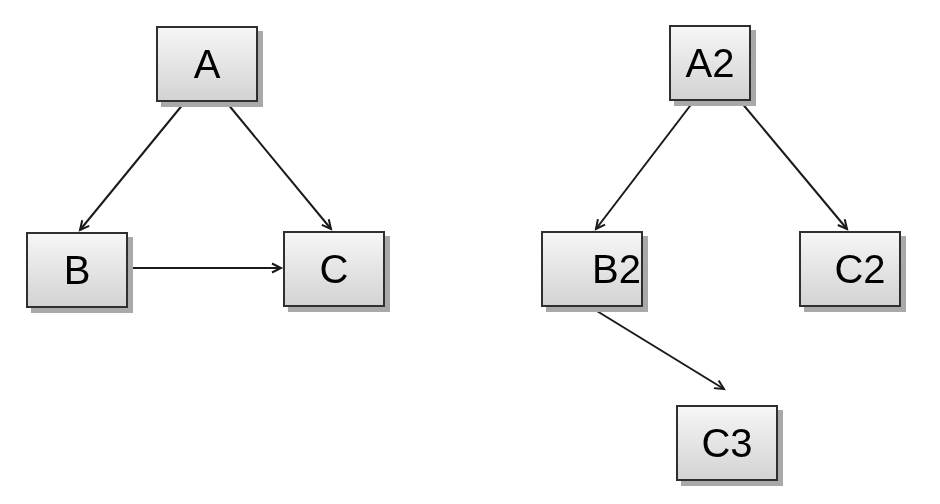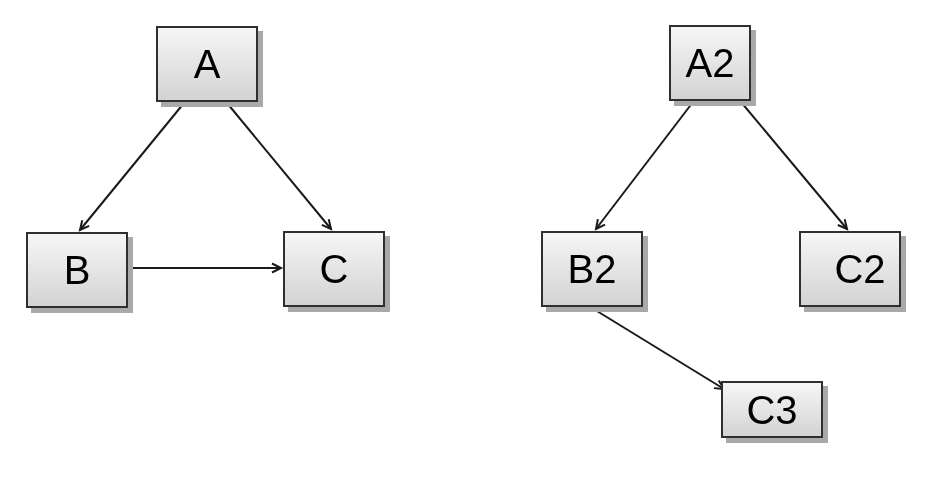--- a/index.html
+++ b/index.html
@@ -75,22 +75,22 @@
     </div>
     <div class="node" style="left: 26px; top: 232px; width: 102px; height: 76px;">
       <span class="node-label">B</span>
     </div>
     <div class="node" style="left: 283px; top: 231px; width: 102px; height: 76px;">
       <span class="node-label">C</span>
     </div>
     <div class="node" style="left: 669px; top: 25px; width: 82px; height: 76px;">
       <span class="node-label">A2</span>
     </div>
-    <div class="node" style="left: 541px; top: 231px; width: 102px; height: 76px;">
+    <div class="node" style="left: 541px; top: 231px; width: 102px; height: 76px; justify-content: flex-end;">
       <span class="node-label">B2</span>
     </div>
     <div class="node" style="left: 799px; top: 231px; width: 102px; height: 76px; padding-left: 20px;">
       <span class="node-label">C2</span>
     </div>
-    <div class="node" style="left: 676px; top: 381px; width: 102px; height: 57px; margin-left: 45px;">
+    <div class="node" style="left: 676px; top: 405px; width: 102px; height: 76px;">
       <span class="node-label">C3</span>
     </div>
   </div>
 
 </body></html>

